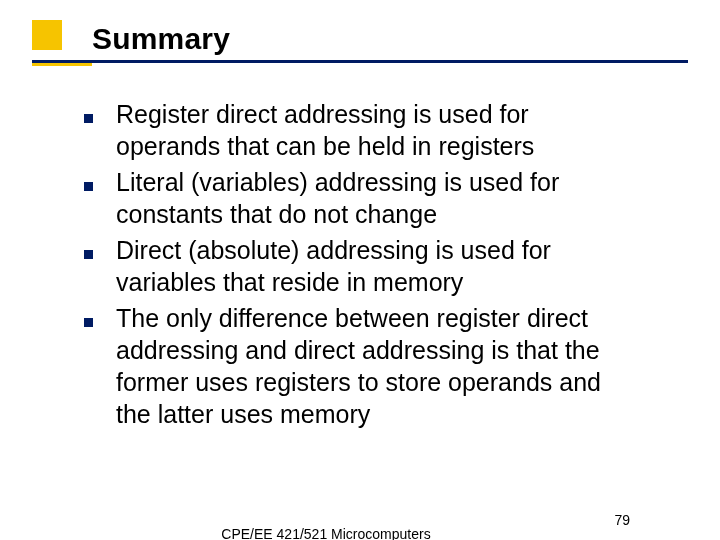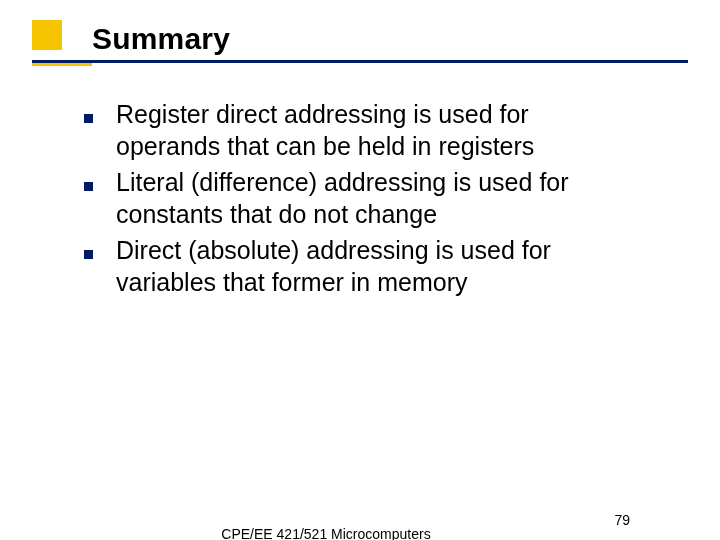--- a/index.html
+++ b/index.html
@@ -34,27 +34,33 @@
     <div class="item">
       <div class="bullet">
           <div class="bullet-sq"></div>
         </div>
       <div class="item-text">Register direct addressing is used for operands that can be held in registers</div>
     </div>
     <div class="item">
       <div class="bullet">
           <div class="bullet-sq"></div>
         </div>
-      <div class="item-text">Literal (difference) addressing is used for constants that do not change</div>
+      <div class="item-text">Literal (variables) addressing is used for constants that do not change</div>
     </div>
     <div class="item">
       <div class="bullet">
           <div class="bullet-sq"></div>
         </div>
-      <div class="item-text">Direct (absolute) addressing is used for variables that former in memory</div>
+      <div class="item-text">Direct (absolute) addressing is used for variables that reside in memory</div>
+    </div>
+    <div class="item">
+      <div class="bullet">
+          <div class="bullet-sq"></div>
+        </div>
+      <div class="item-text">The only difference between register direct addressing and direct addressing is that the former uses registers to store operands and the latter uses memory</div>
     </div>
   </div>
 
   <div class="footer">
     <div class="course">CPE/EE 421/521 Microcomputers</div>
     <div class="pagenum">79</div>
   </div>
 </div>
 
 </body></html>

